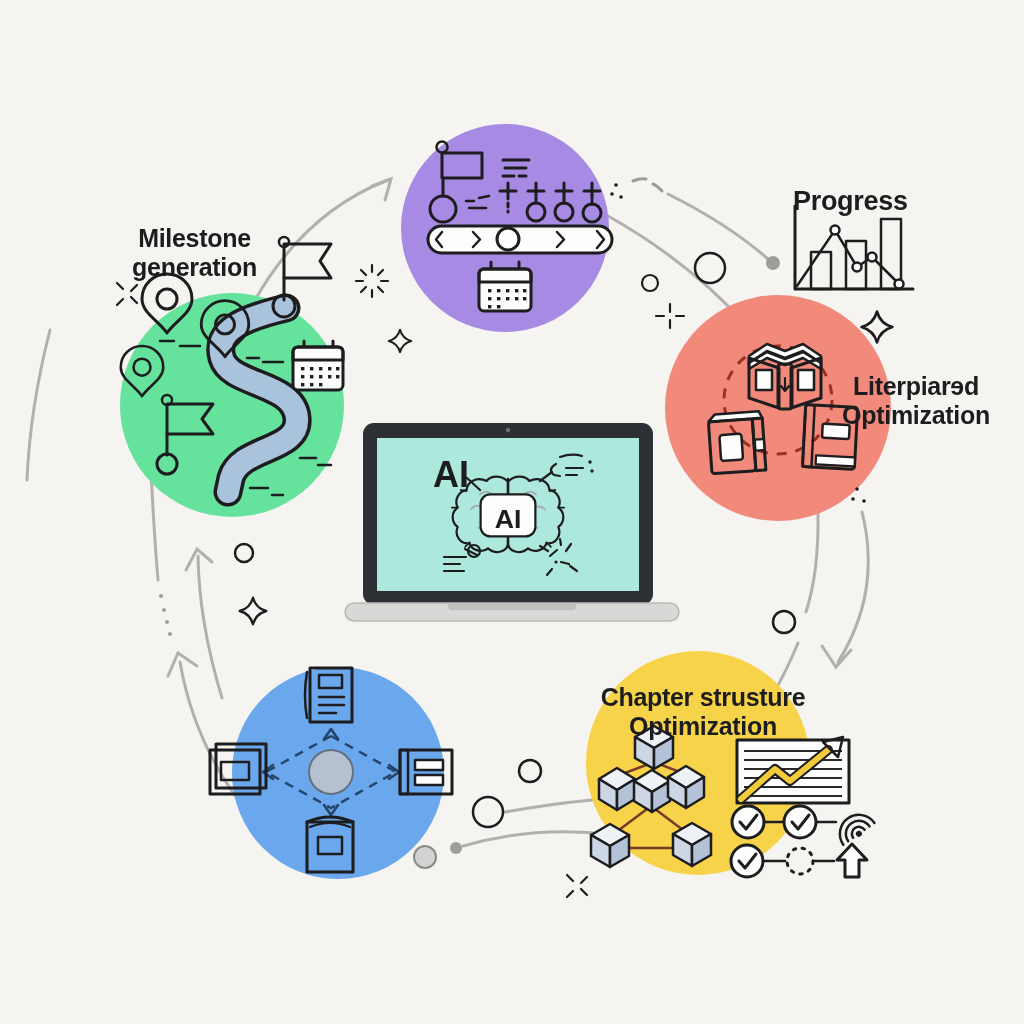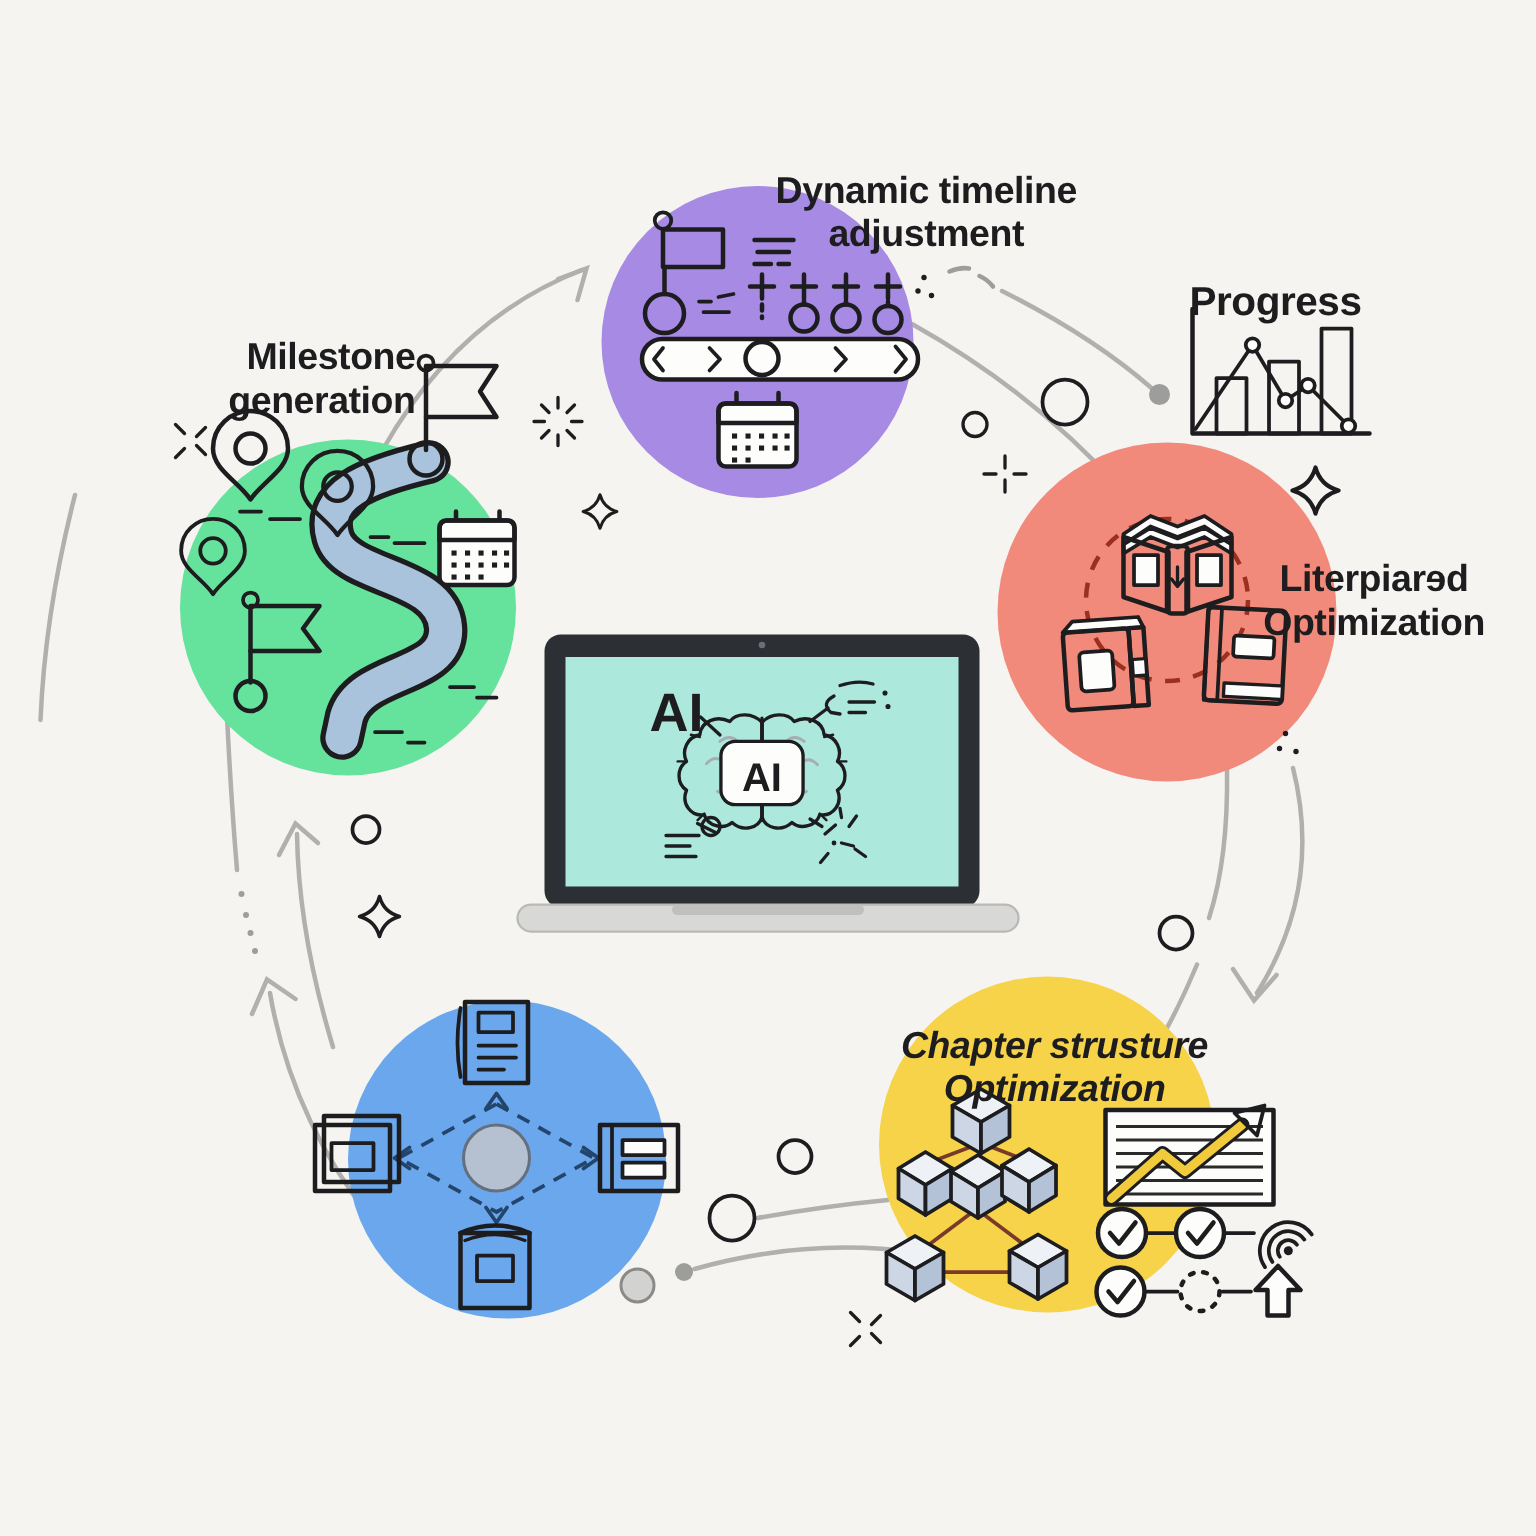--- a/index.html
+++ b/index.html
@@ -370,22 +370,20 @@
     <circle cx="710" cy="268" r="15" fill="#f6f5f3" class="s25"></circle>
     <circle cx="244" cy="553" r="9" fill="#f6f5f3" class="s25"></circle>
     <circle cx="530" cy="771" r="11" fill="#f6f5f3" class="s25"></circle>
     <circle cx="488" cy="812" r="15" fill="#f6f5f3" class="s25"></circle>
     <circle cx="425" cy="857" r="11" fill="#d2d2d0" stroke="#8a8a88" stroke-width="2"></circle>
     <circle cx="784" cy="622" r="11" fill="#f08575" class="s25"></circle>
     <circle cx="650" cy="283" r="8" fill="#efe9a6" class="s22"></circle>
   </g>
 </svg>
 
-  <div class="label" style="left:72px;top:224px;width:205px;text-align:right;">Milestone
+  <div class="label" style="left:92px;top:224px;width:205px;text-align:center;">Milestone
 generation</div>
-  <div class="label" style="left:500px;top:113px;width:235px;text-align:center;">Dynamic timeline
-adjustment</div>
   <div class="label big" style="left:793px;top:186px;">Progress</div>
   <div class="label" style="left:836px;top:372px;width:160px;text-align:center;">Literpiarɘd
 Optimization</div>
-  <div class="label" style="left:598px;top:683px;width:210px;text-align:center;font-style:italic;">Chapter strusture
+  <div class="label" style="left:598px;top:683px;width:210px;text-align:center;">Chapter strusture
 Optimization</div>
 </div>
 
 </body></html>

